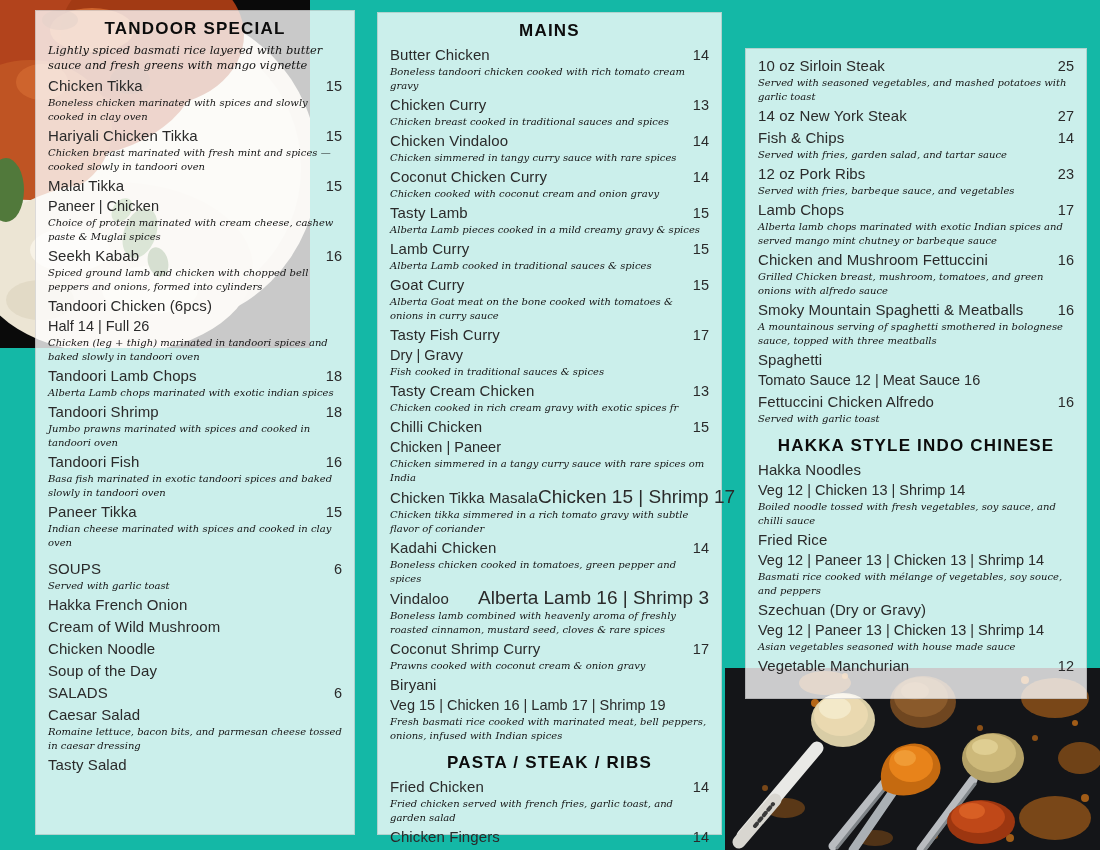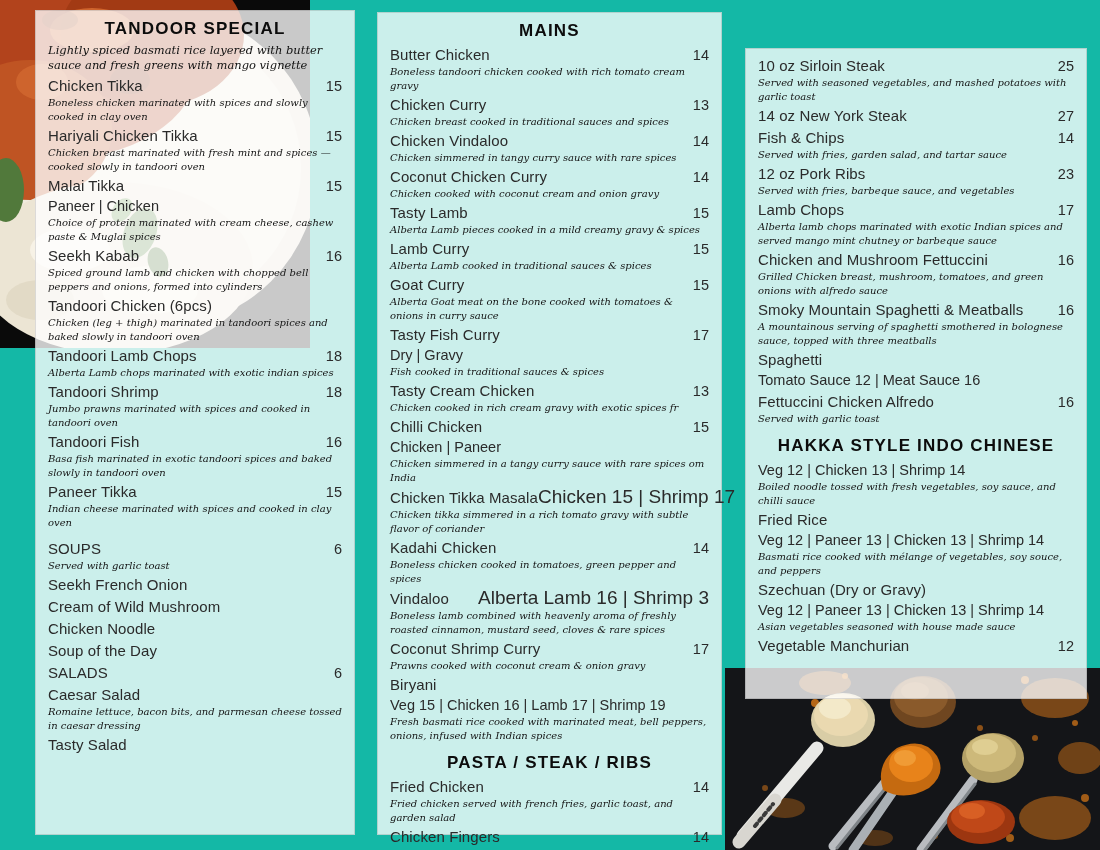--- a/index.html
+++ b/index.html
@@ -139,20 +139,21 @@
           <div class="line">
             <span class="nm">Seekh Kabab</span>
             <span class="pr">16</span>
           </div>
           <div class="desc">Spiced ground lamb and chicken with chopped bell peppers and onions, formed into cylinders</div>
         </div>
         <div class="item">
           <div class="line">
             <span class="nm">Tandoori Chicken (6pcs)</span>
           </div>
+          <div class="variant">Half  14 | Full  26</div>
           <div class="desc">Chicken (leg  +  thigh) marinated in tandoori spices and baked slowly in tandoori oven</div>
         </div>
         <div class="item">
           <div class="line">
             <span class="nm">Tandoori Lamb Chops</span>
             <span class="pr">18</span>
           </div>
           <div class="desc">Alberta Lamb chops  marinated with exotic indian spices</div>
         </div>
         <div class="item">
@@ -180,21 +181,21 @@
       <div class="section">
         <div class="item">
           <div class="line">
             <span class="nm">SOUPS</span>
             <span class="pr">6</span>
           </div>
           <div class="desc">Served with garlic toast</div>
         </div>
         <div class="item">
           <div class="line">
-            <span class="nm">Seekh French Onion</span>
+            <span class="nm">Hakka French Onion</span>
           </div>
         </div>
         <div class="item">
           <div class="line">
             <span class="nm">Cream of Wild Mushroom</span>
           </div>
         </div>
         <div class="item">
           <div class="line">
             <span class="nm">Chicken Noodle</span>
@@ -412,20 +413,23 @@
           <div class="line">
             <span class="nm">Fettuccini Chicken Alfredo</span>
             <span class="pr">16</span>
           </div>
           <div class="desc">Served with garlic toast</div>
         </div>
       </div>
       <div class="section">
         <div class="sec-title">HAKKA STYLE INDO CHINESE</div>
         <div class="item">
+          <div class="line">
+            <span class="nm">Hakka Noodles</span>
+          </div>
           <div class="variant">Veg  12 | Chicken  13 | Shrimp  14</div>
           <div class="desc">Boiled noodle tossed with fresh vegetables, soy sauce, and chilli sauce</div>
         </div>
         <div class="item">
           <div class="line">
             <span class="nm">Fried Rice</span>
           </div>
           <div class="variant">Veg  12 | Paneer  13 | Chicken  13 | Shrimp  14</div>
           <div class="desc">Basmati rice cooked with mélange of vegetables, soy souce, and peppers</div>
         </div>

